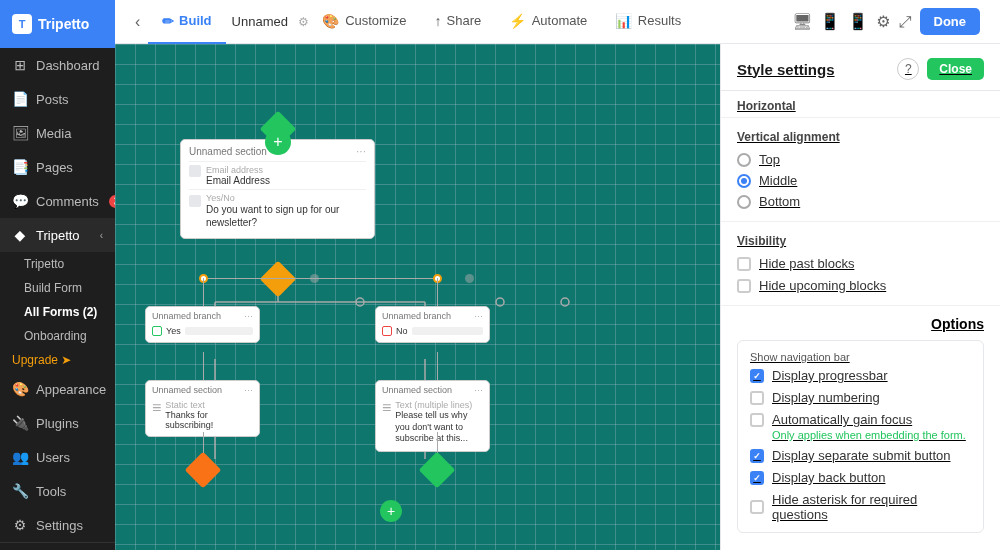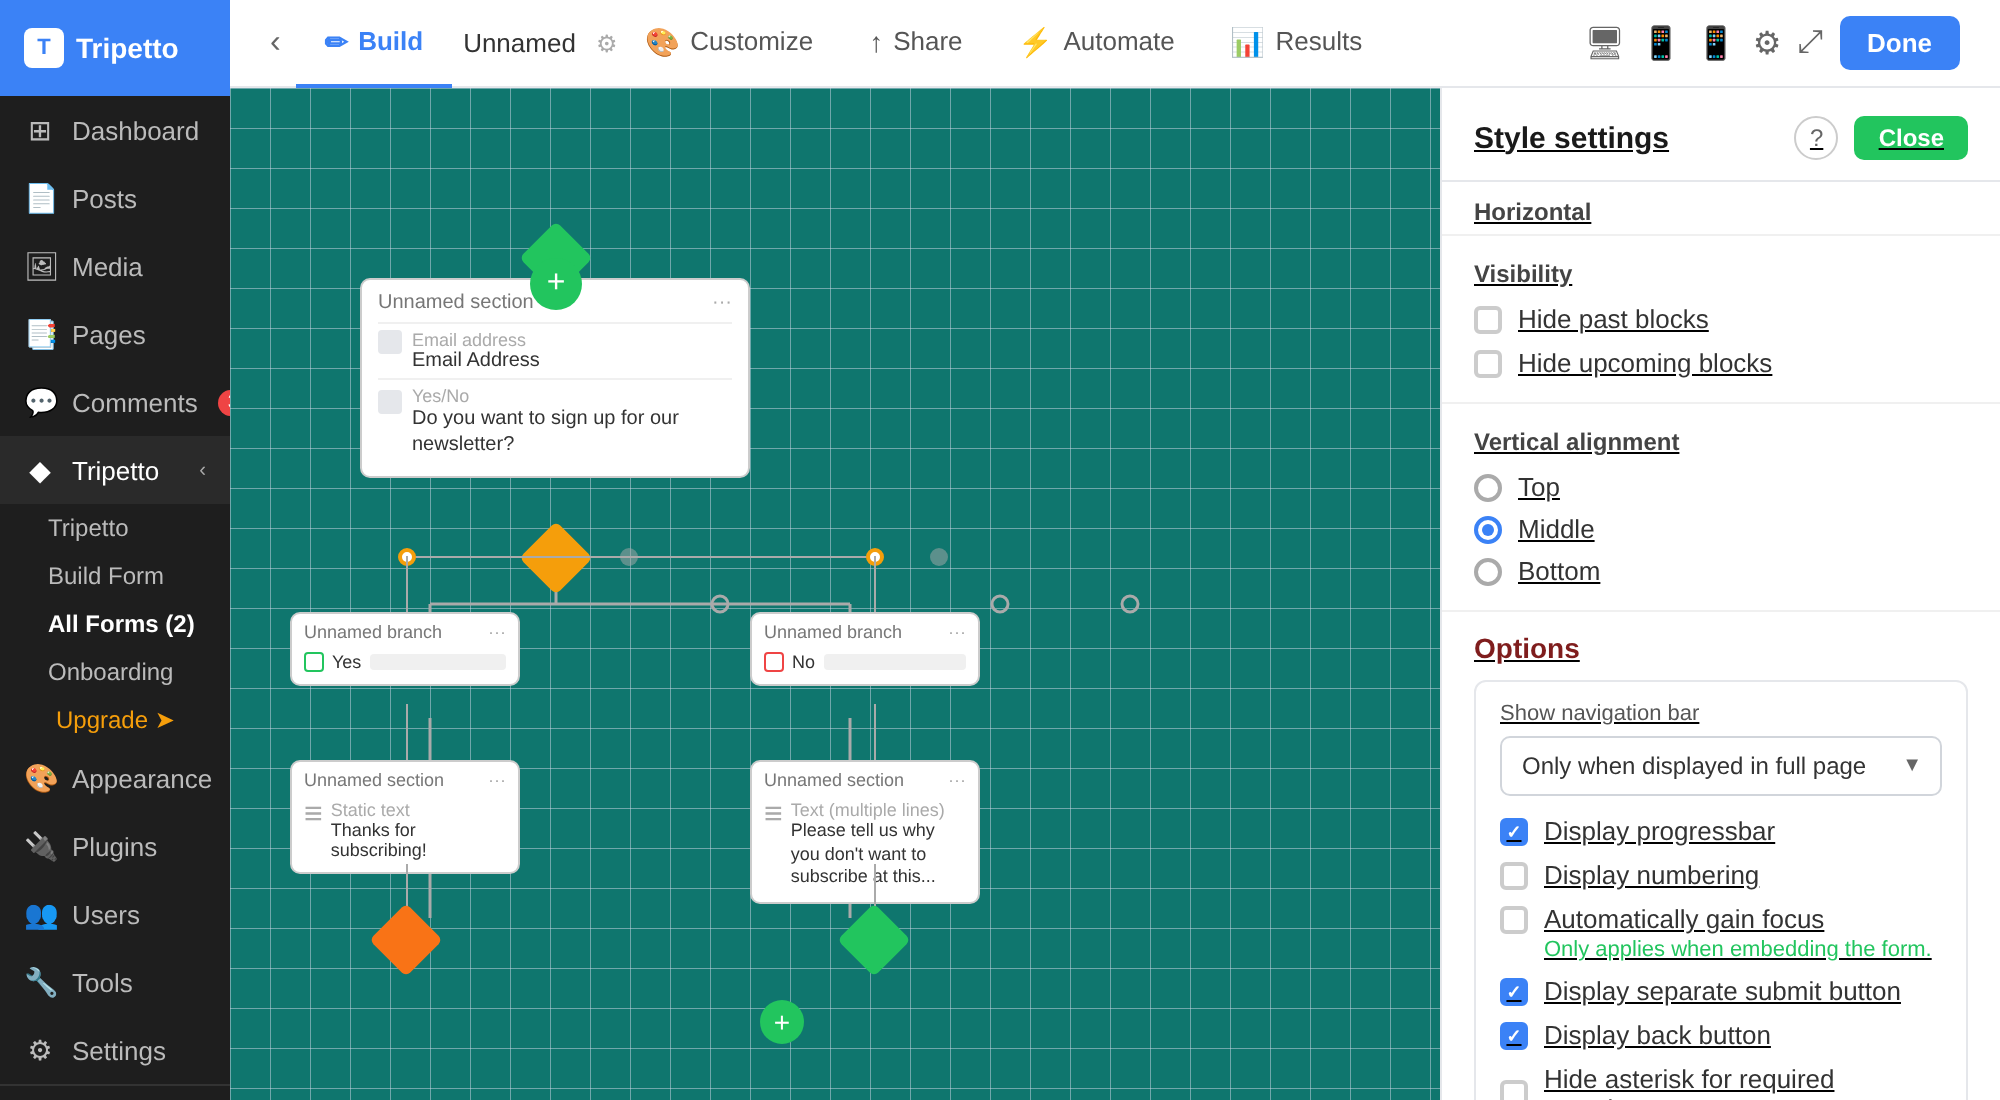--- a/index.html
+++ b/index.html
@@ -51,21 +51,21 @@
       color: #bbb;
       cursor: pointer;
       font-size: 12px;
     }
     .sidebar-sub-item.active-sub { color: white; font-weight: 600; }
     .sidebar-upgrade {
       padding: 5px 12px;
       color: #f59e0b;
       font-size: 12px;
       cursor: pointer;
-      display: flex; align-items: flex-start; gap: 4px; margin-left: 16px;
+      display: flex; align-items: flex-start; gap: 4px;
     }
     .sidebar-collapse {
       margin-top: auto;
       padding: 10px 12px;
       color: #777;
       font-size: 12px;
       cursor: pointer;
       display: flex; align-items: center; gap: 6px;
       border-top: 1px solid #333;
     }
@@ -223,22 +223,23 @@
     }
     .checkbox-box.checked::after {
       content: '✓';
       color: white;
       font-size: 9px;
       font-weight: 900;
     }
     .options-title {
       font-size: 14px;
       font-weight: 700;
-      color: #7f1d1d;
+      color: #000000;
       padding: 12px 16px 6px;
+      text-align: right;
     }
     .select-wrapper {
       position: relative;
       margin: 4px 0 10px;
     }
     .select-field {
       width: 100%;
       border: 1px solid #d1d5db;
       border-radius: 5px;
       padding: 7px 32px 7px 10px;
@@ -530,67 +531,59 @@
       <div class="panel-header">
         <span class="panel-title">Style settings</span>
         <div style="display:flex; align-items:center; gap:8px;">
           <div class="panel-help-btn">?</div>
           <button class="panel-close-btn">Close</button>
         </div>
       </div>
 
       <div style="padding:8px 16px 4px; border-bottom:1px solid #f0f0f0;">
         <div style="font-size:12px; font-weight:600; color:#444;">Horizontal</div>
-      </div>
-
-      <div class="panel-section">
-        <div class="panel-section-title">Visibility</div>
-        <div class="checkbox-group">
-          <label class="checkbox-item">
-            <div class="checkbox-box"></div>
-            <span>Hide past blocks</span>
-          </label>
-          <label class="checkbox-item">
-            <div class="checkbox-box"></div>
-            <span>Hide upcoming blocks</span>
-          </label>
-        </div>
       </div>
 
       <div class="panel-section">
         <div class="panel-section-title">Vertical alignment</div>
         <div class="radio-group">
           <label class="radio-item">
             <div class="radio-circle"></div>
             <span>Top</span>
           </label>
           <label class="radio-item">
             <div class="radio-circle selected"></div>
             <span>Middle</span>
           </label>
           <label class="radio-item">
             <div class="radio-circle"></div>
             <span>Bottom</span>
           </label>
         </div>
       </div>
 
+      <div class="panel-section">
+        <div class="panel-section-title">Visibility</div>
+        <div class="checkbox-group">
+          <label class="checkbox-item">
+            <div class="checkbox-box"></div>
+            <span>Hide past blocks</span>
+          </label>
+          <label class="checkbox-item">
+            <div class="checkbox-box"></div>
+            <span>Hide upcoming blocks</span>
+          </label>
+        </div>
+      </div>
+
       <div style="padding:10px 16px 0;">
         <div class="options-title" style="padding:0 0 8px;">Options</div>
 
         <div style="border:1px solid #e5e7eb; border-radius:6px; padding:10px 12px;">
           <div style="font-size:11px; color:#555; margin-bottom:5px;">Show navigation bar</div>
-          <div class="select-wrapper">
-            <select class="select-field">
-              <option>Only when displayed in full page</option>
-              <option>Always</option>
-              <option>Never</option>
-            </select>
-            <span class="select-chevron">▼</span>
-          </div>
 
           <div class="checkbox-group">
             <label class="checkbox-item">
               <div class="checkbox-box checked"></div>
               <span>Display progressbar</span>
             </label>
             <label class="checkbox-item">
               <div class="checkbox-box"></div>
               <span>Display numbering</span>
             </label>

